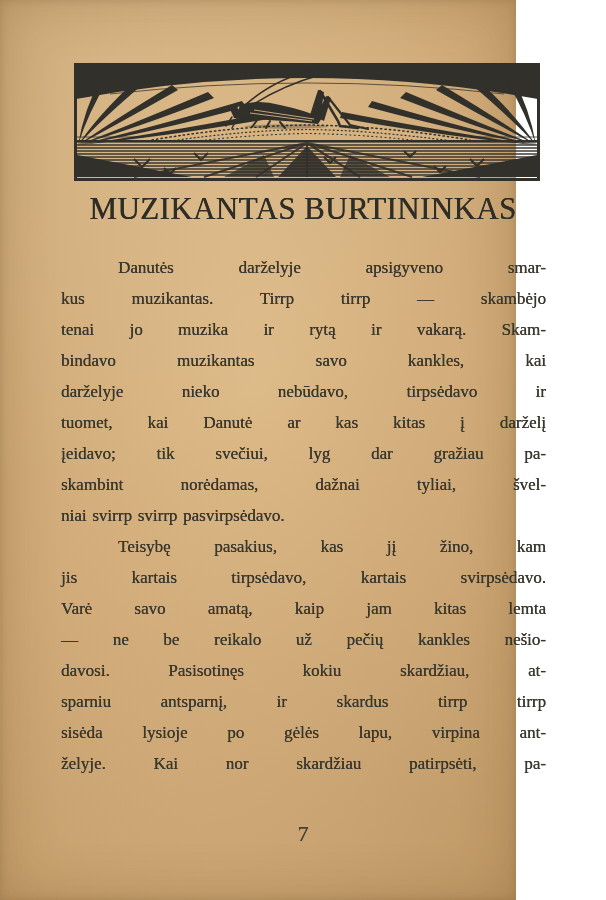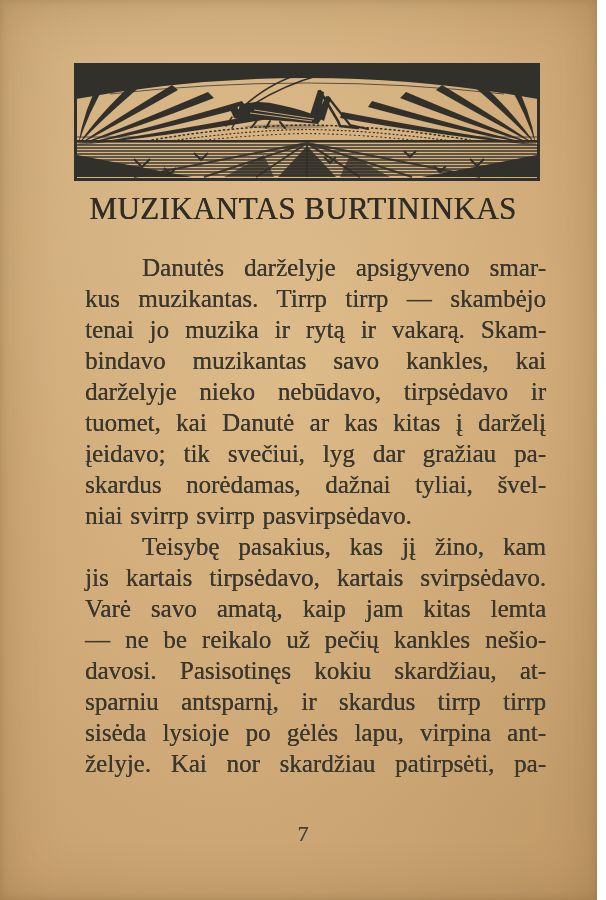--- a/index.html
+++ b/index.html
@@ -1,21 +1,21 @@
 <!DOCTYPE html>
 <html><head>
 <meta charset="utf-8">
 <style>
   html,body{margin:0;padding:0;}
   body{
     width:606px;height:900px;overflow:hidden;
     font-family:"Liberation Serif", serif;
   }
   .page{
-    position:absolute;left:0;top:0;width:597px;height:900px;
+    position:absolute;left:0;top:0;width:516px;height:900px;
     background:
       radial-gradient(circle at 18% 8%, rgba(255,245,220,0.10), rgba(255,255,255,0) 45%),
       radial-gradient(circle at 85% 90%, rgba(120,80,30,0.10), rgba(0,0,0,0) 50%),
       radial-gradient(ellipse at 50% 42%, #ddba88 0%, #d2ad7b 58%, #c69f6c 100%);
     box-shadow: inset 0 0 55px rgba(85,55,15,0.22), inset 0 0 8px rgba(85,55,15,0.18);
   }
   .illustration{
     position:absolute;left:74px;top:63px;width:466px;height:118px;
   }
   .title{
@@ -23,25 +23,25 @@
     font-size:31px;line-height:40px;text-align:center;
     letter-spacing:0.4px;color:#2e2d26;
     text-shadow:0.35px 0 0 #2e2d26;
     white-space:nowrap;
   }
   .textblock{
     position:absolute;left:61px;top:252px;width:485px;
     color:#3a382e;
   }
   .line{
-    font-size:25px;line-height:31px;height:31px;
+    font-size:17px;line-height:31px;height:31px;
     text-align:justify;text-align-last:justify;
     word-spacing:1.5px;
     text-shadow:0.25px 0 0 #3a382e;
-    white-space:normal;overflow:visible;margin-left:24px;
+    white-space:normal;overflow:visible;
   }
   .line.indent{ text-indent:57px; }
   .line.para-end{ text-align-last:left; }
   .folio{
     position:absolute;left:0;top:821px;width:606px;
     text-align:center;font-size:22px;color:#454235;
     text-shadow:0.25px 0 0 #454235;
   }
   svg .ink{ fill:#32302a; }
   svg .ink-s{ stroke:#32302a; fill:none; }
@@ -133,21 +133,21 @@
   <div class="title">MUZIKANTAS BURTININKAS</div>
 
   <div class="textblock">
     <div class="line indent">Danutės darželyje apsigyveno smar-</div>
     <div class="line">kus muzikantas. Tirrp tirrp — skambėjo</div>
     <div class="line">tenai jo muzika ir rytą ir vakarą. Skam-</div>
     <div class="line">bindavo muzikantas savo kankles, kai</div>
     <div class="line">darželyje nieko nebūdavo, tirpsėdavo ir</div>
     <div class="line">tuomet, kai Danutė ar kas kitas į darželį</div>
     <div class="line">įeidavo; tik svečiui, lyg dar gražiau pa-</div>
-    <div class="line">skardus norėdamas, dažnai tyliai, švel-</div>
+    <div class="line">skambint norėdamas, dažnai tyliai, švel-</div>
     <div class="line para-end">niai svirrp svirrp pasvirpsėdavo.</div>
     <div class="line indent">Teisybę pasakius, kas jį žino, kam</div>
     <div class="line">jis kartais tirpsėdavo, kartais svirpsėdavo.</div>
     <div class="line">Varė savo amatą, kaip jam kitas lemta</div>
     <div class="line">— ne be reikalo už pečių kankles nešio-</div>
     <div class="line">davosi. Pasisotinęs kokiu skardžiau, at-</div>
     <div class="line">sparniu antsparnį, ir skardus tirrp tirrp</div>
     <div class="line">sisėda lysioje po gėlės lapu, virpina ant-</div>
     <div class="line">želyje. Kai nor skardžiau patirpsėti, pa-</div>
   </div>

